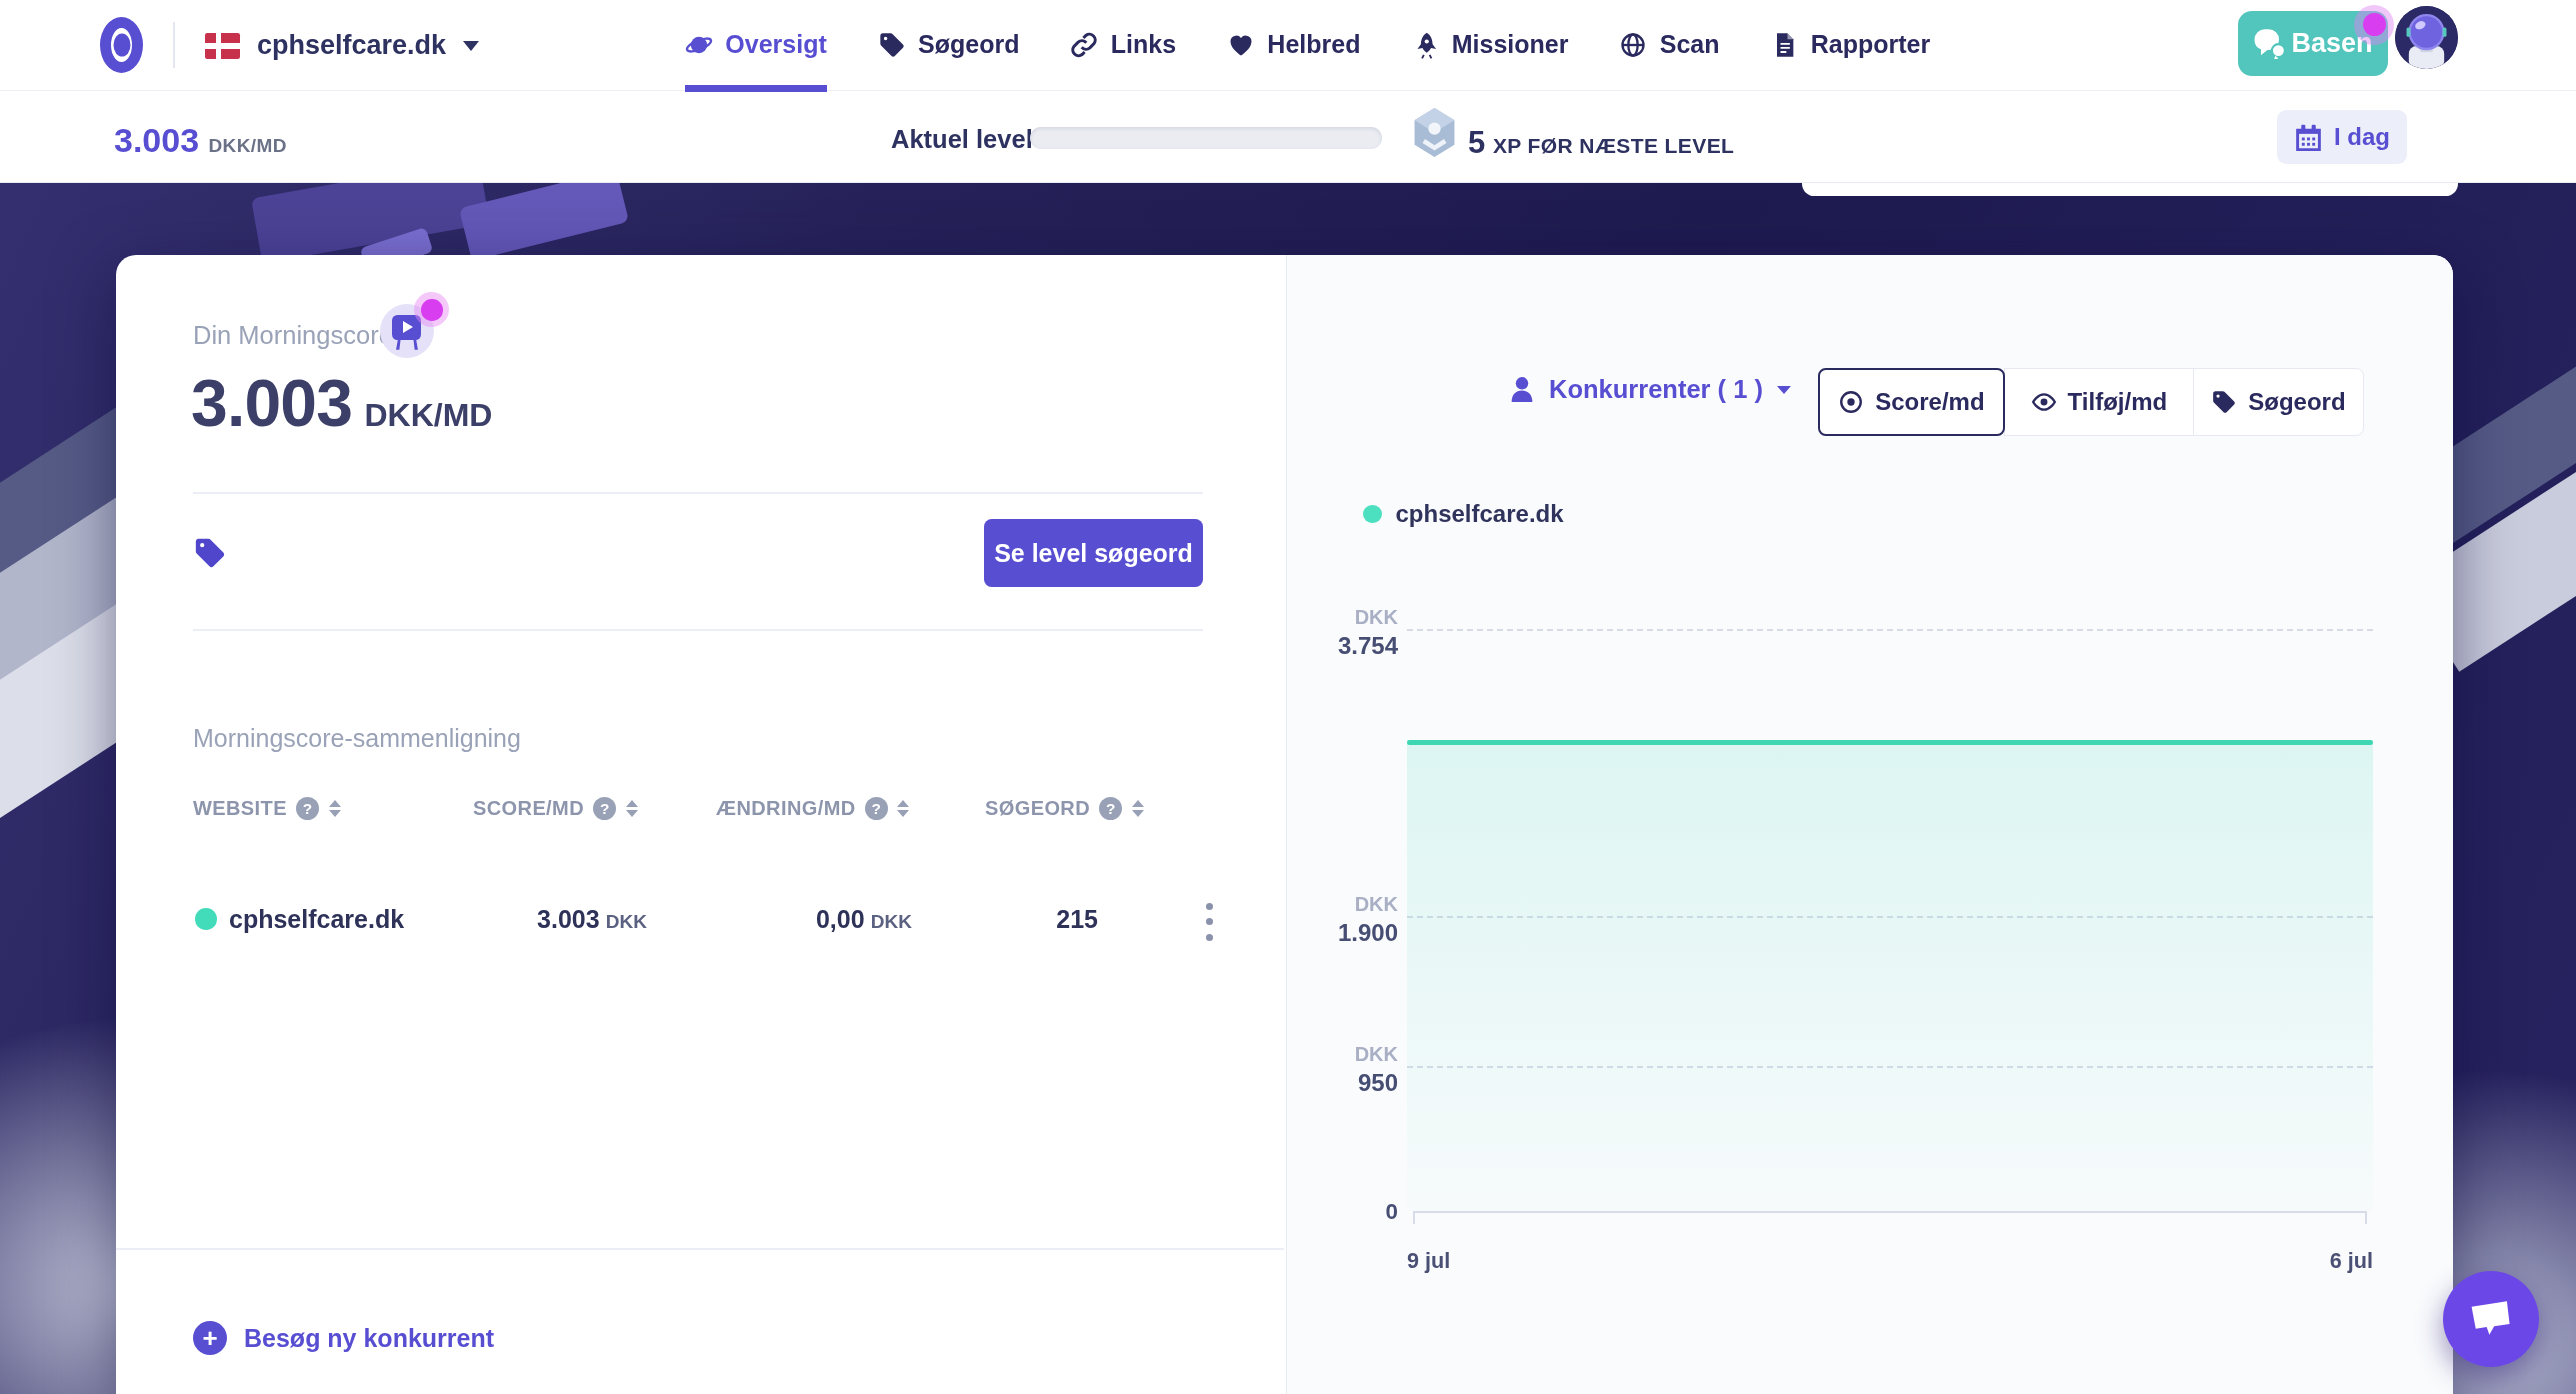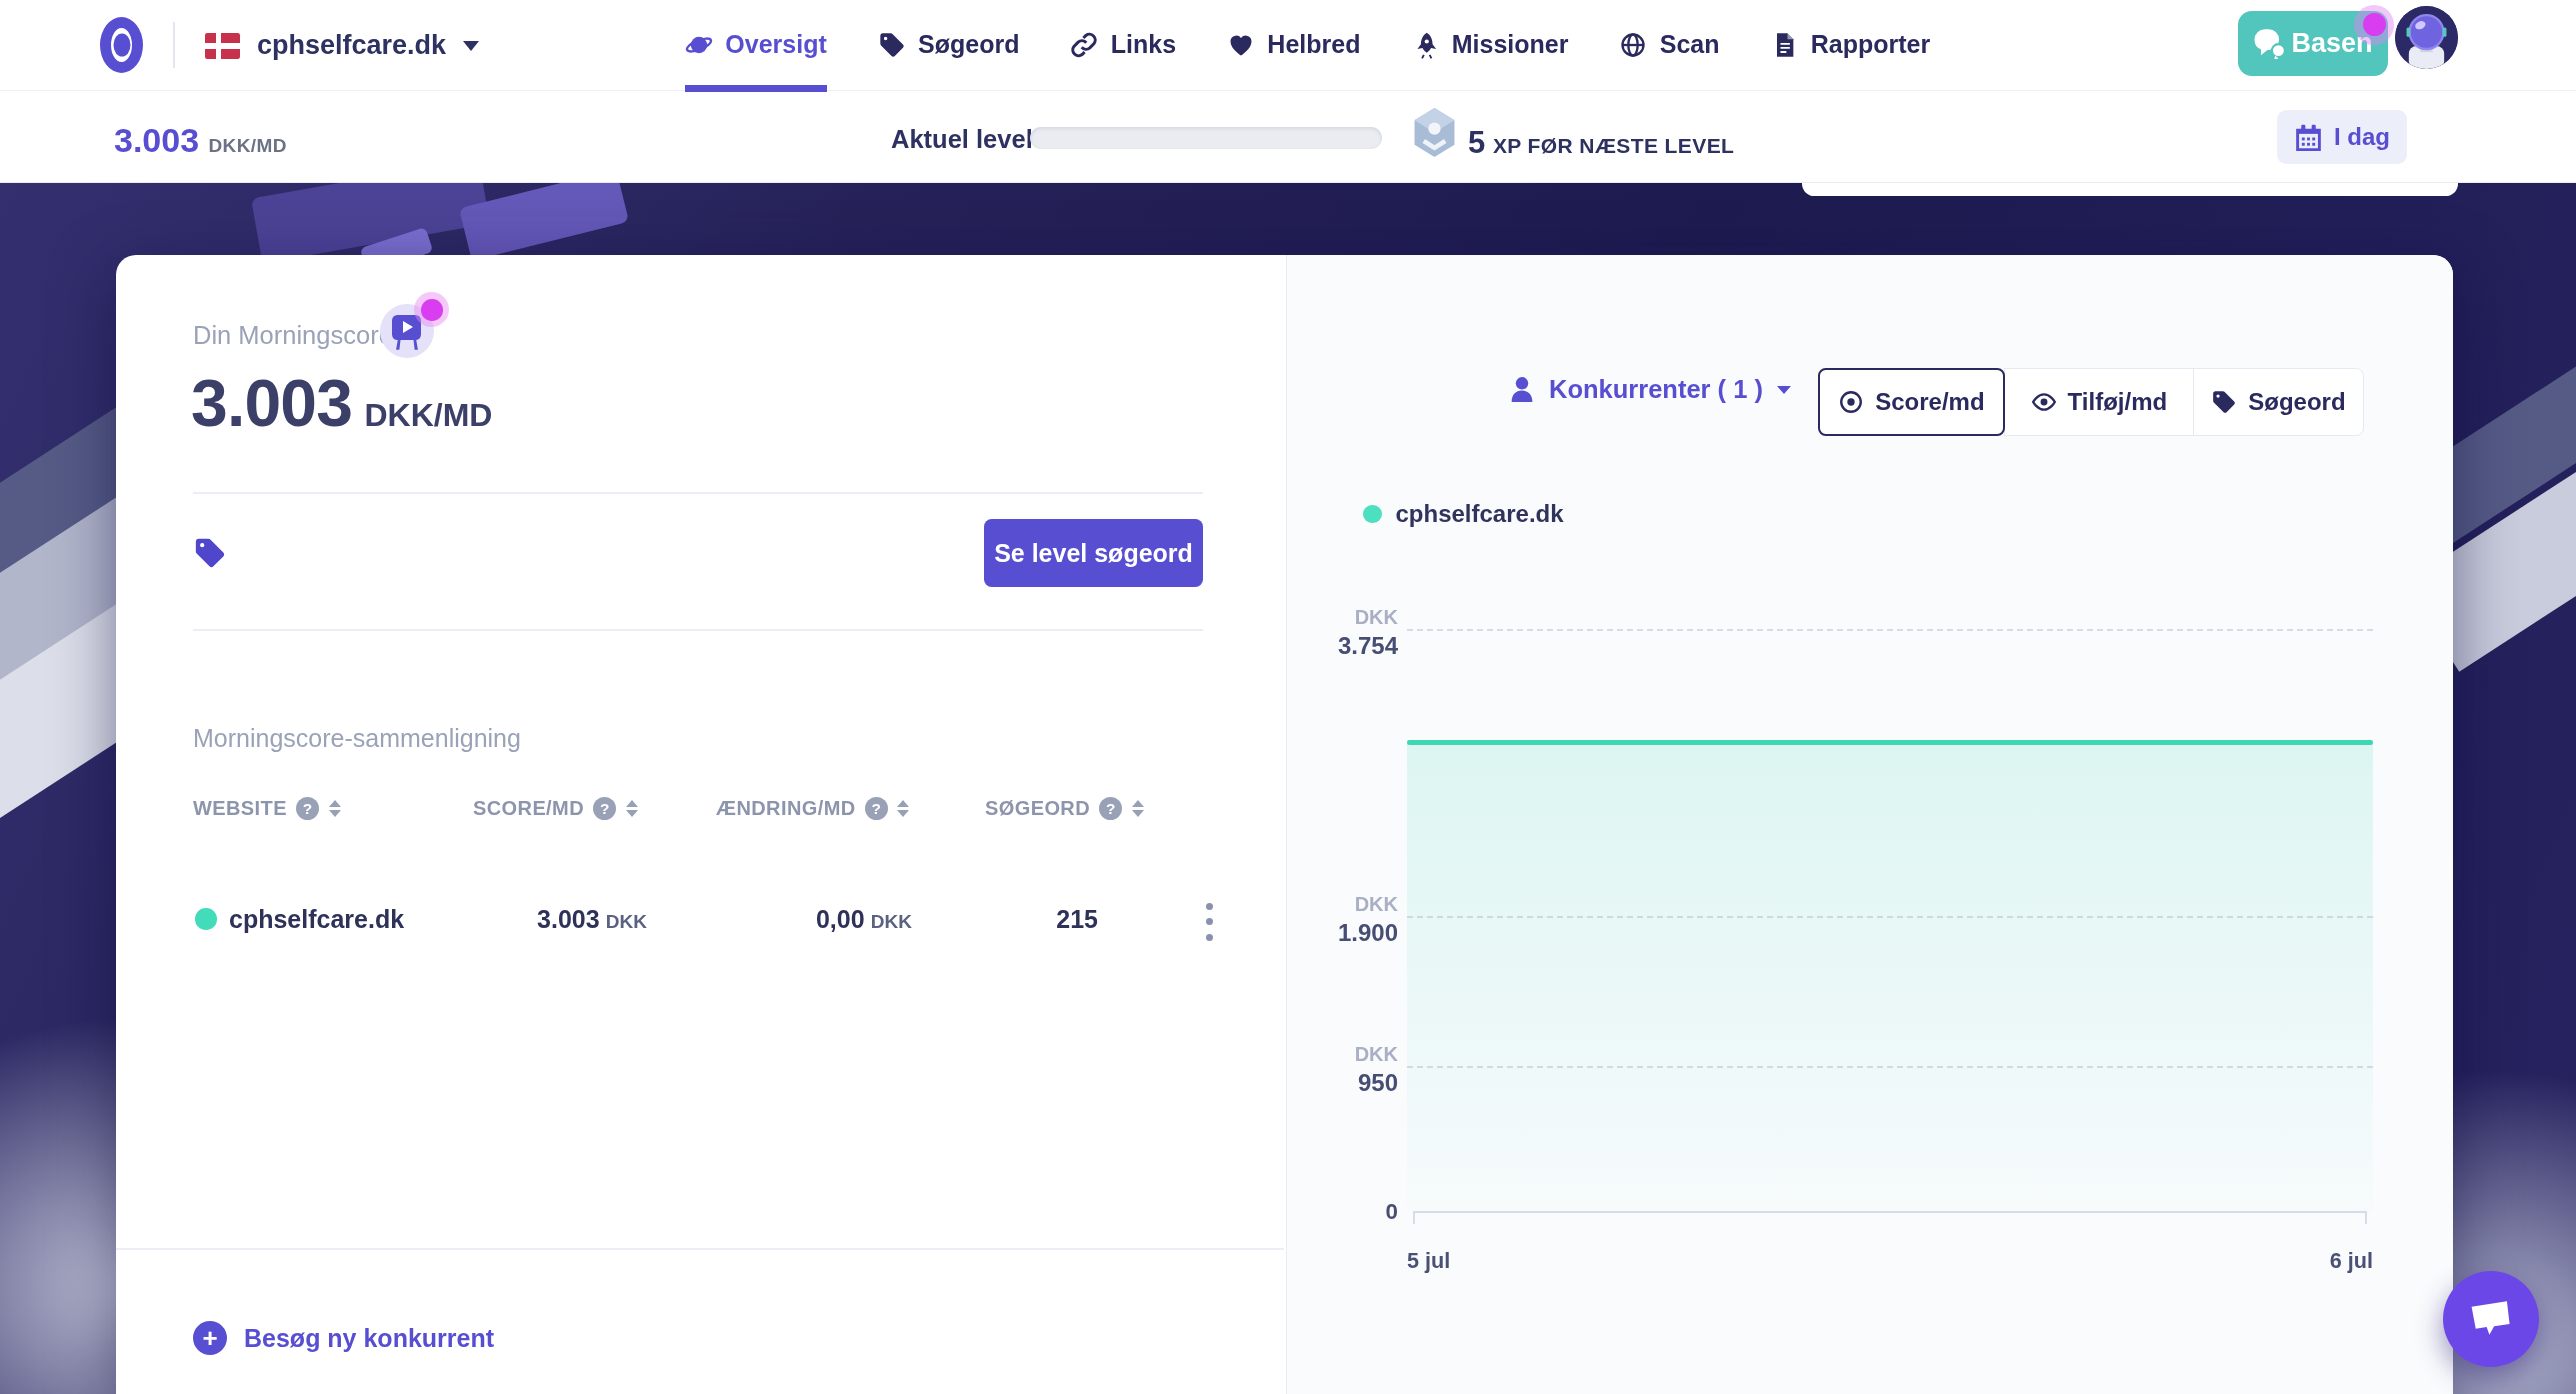--- a/index.html
+++ b/index.html
@@ -335,21 +335,21 @@
         <span class="u">DKK</span>
         <span class="v">950</span>
       </div>
       <div class="yzero">0</div>
 
       <div class="area"></div>
       <div class="sline"></div>
       <div class="baseline"></div>
 
       <div class="xlabels">
-        <span>5 jul</span>
+        <span>9 jul</span>
         <span>6 jul</span>
       </div>
     </div>
   </div>
 
   <div class="header">
     <div class="logo">
         <i></i>
       </div>
     <div class="hdr-div"></div>

